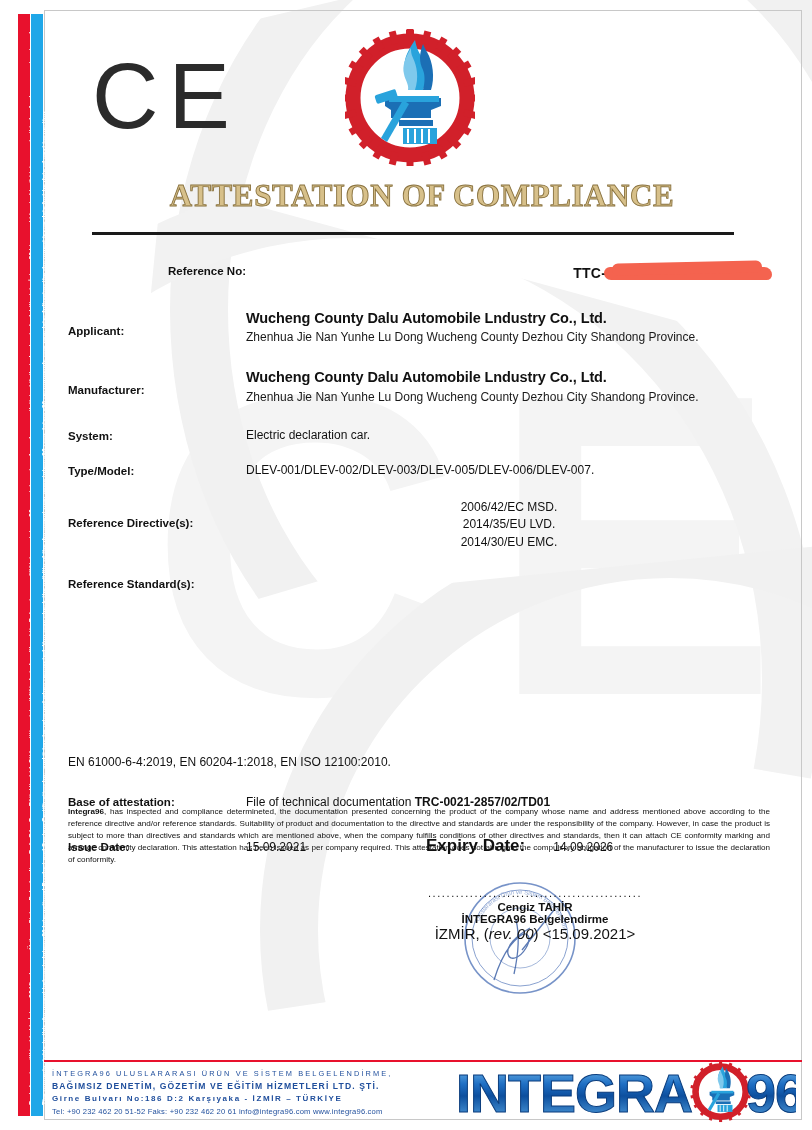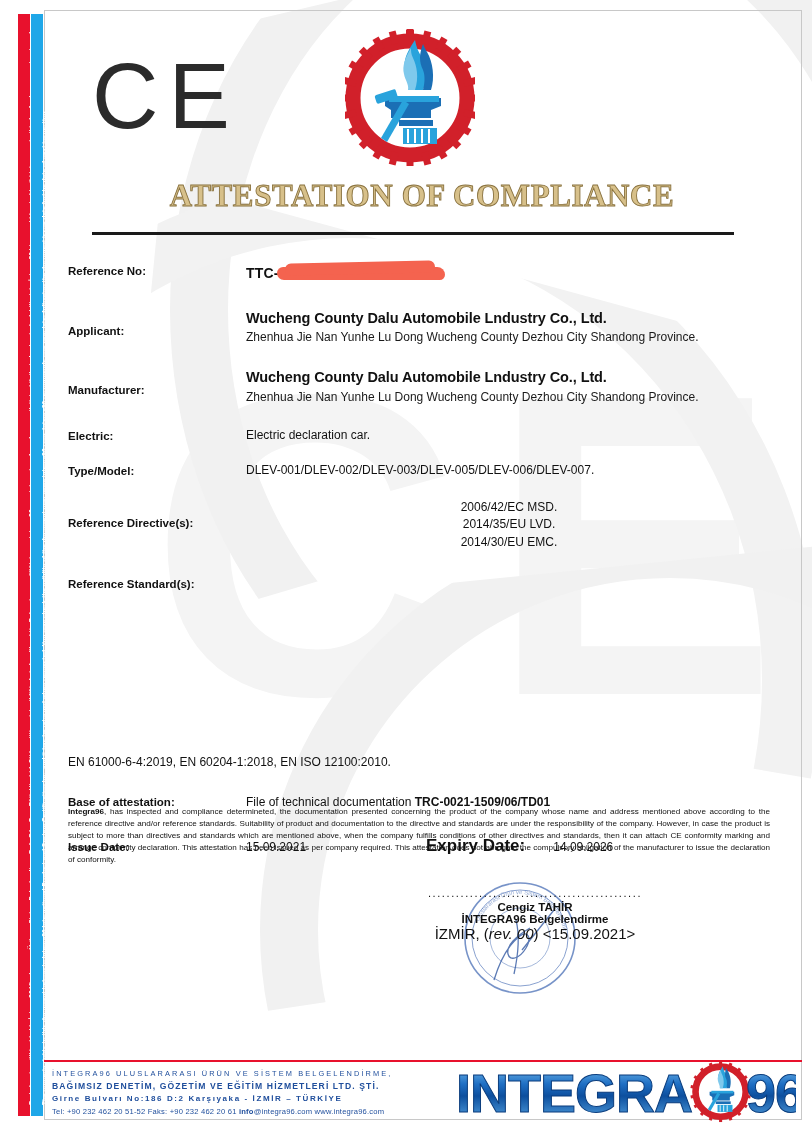--- a/index.html
+++ b/index.html
@@ -79,21 +79,21 @@
   
   .fields { position:absolute; left:68px; right:40px; top:262px; }
   .row { display:flex; align-items:flex-start; }
   .row .lbl {
     width:178px; flex:0 0 178px;
     font-size:11.5px; font-weight:bold; color:#111; line-height:1.25;
   }
   .row .val { flex:1; font-size:12px; color:#111; line-height:1.3; }
 
   .r-ref { margin-bottom:26px; }
-  .r-ref .lbl, .r-ref .val { padding-top:2px; }
+  .r-ref .lbl, .r-ref .val { padding-top:2px;text-align:right; }
   .ref-no { font-size:14px; font-weight:bold; letter-spacing:.2px; position:relative; display:inline-block; }
   .redaction {
     display:inline-block; width:168px; height:13px; vertical-align:middle;
     background:#f4634f; border-radius:7px 9px 6px 8px; margin-left:-2px;
     position:relative; top:-1px;
   }
   .redaction:after{
     content:""; position:absolute; left:8px; top:-5px; width:150px; height:12px;
     background:#f4634f; border-radius:8px; transform:rotate(-1.2deg);
   }
@@ -140,21 +140,21 @@
   }
 
   
   .footer-rule { position:absolute; left:44px; right:10px; top:1060px; border-top:2px solid #e8112d; }
   .footer { position:absolute; left:48px; top:1066px; right:10px; height:58px; }
   .f-lines { position:absolute; left:4px; top:2px; }
   .f1 { font-size:7.4px; color:#1f4e9c; letter-spacing:2.1px; font-weight:normal; line-height:1.6; }
   .f2 { font-size:8.6px; color:#1f4e9c; letter-spacing:1.1px; font-weight:bold; line-height:1.55; }
   .f3 { font-size:8px; color:#1f4e9c; letter-spacing:1.6px; font-weight:bold; line-height:1.6; }
   .f4 { font-size:7.6px; color:#1f4e9c; letter-spacing:.2px; line-height:1.6; }
-  .f4 b { font-weight:bold;text-align:center; }
+  .f4 b { font-weight:normal;text-align:center; }
   .f-logo { position:absolute; right:6px; top:-8px; width:340px; height:66px; }
 </style>
 </head>
 <body>
 
 <div class="page">
 
   <div class="watermark">
     <div class="wm-ce">CE</div>
     <div class="wm-arc wm1"></div>
@@ -256,21 +256,21 @@
 
     <div class="row party">
       <div class="lbl">Manufacturer:</div>
       <div class="val">
         <div class="name">Wucheng County Dalu Automobile Lndustry Co., Ltd.</div>
         <div class="addr">Zhenhua Jie Nan Yunhe Lu Dong Wucheng County Dezhou City Shandong Province.</div>
       </div>
     </div>
 
     <div class="row r-simple" style="margin-top:10px;">
-      <div class="lbl">Electric:</div>
+      <div class="lbl">System:</div>
       <div class="val">Electric declaration car.</div>
     </div>
 
     <div class="row r-simple">
       <div class="lbl">Type/Model:</div>
       <div class="val">DLEV-001/DLEV-002/DLEV-003/DLEV-005/DLEV-006/DLEV-007.</div>
     </div>
 
     <div class="row r-dir" style="margin-top:14px;">
       <div class="lbl">Reference Directive(s):</div>
@@ -282,21 +282,21 @@
     </div>
 
     <div class="row r-std" style="margin-top:18px;flex-direction:column;">
       <div class="lbl">Reference Standard(s):</div>
       <div class="val">EN 61000-6-4:2019, EN 60204-1:2018, EN ISO 12100:2010.</div>
     </div>
 
     <div class="row r-base">
       <div class="lbl">Base of attestation:</div>
       <div class="val">
-        <span>File of technical documentation </span><b>TRC-0021-1509/06/TD01</b>
+        <span>File of technical documentation </span><b>TRC-0021-2857/02/TD01</b>
       </div>
     </div>
 
     <div class="r-date">
       <div class="lbl">Issue Date:</div>
       <div class="d1">15.09.2021</div>
       <div class="lbl2">Expiry Date:</div>
       <div class="d2">14.09.2026</div>
     </div>
 

